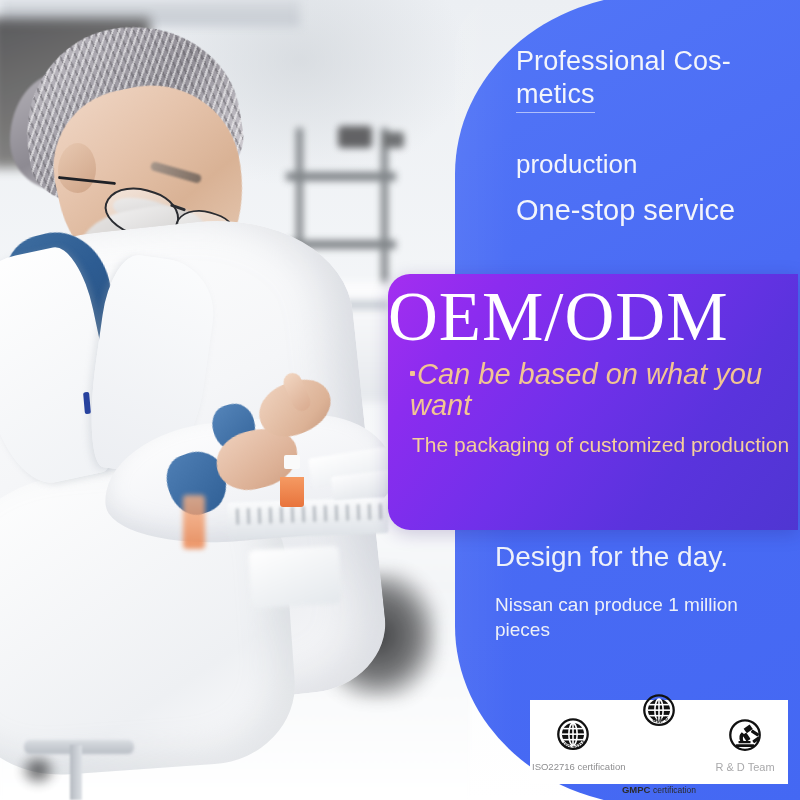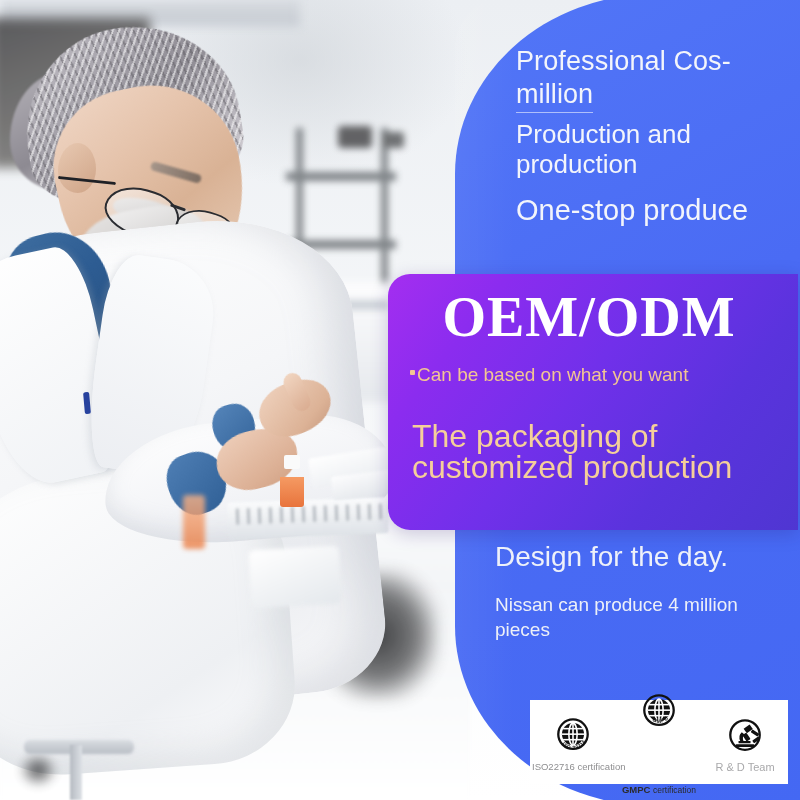--- a/index.html
+++ b/index.html
@@ -322,36 +322,35 @@
   
   .card {
     position:absolute; left:388px; top:274px; width:410px; height:256px;
     background: linear-gradient(128deg, #a42ef0 0%, #8b2cef 20%, #7130ea 46%, #5a33dd 72%, #4f36d2 100%);
     border-radius: 22px 0 0 22px;
     box-shadow: 0 4px 18px rgba(40,20,110,.22);
     overflow:hidden;
   }
   .card-title {
     position:absolute; left:0; right:8px; top:10px;
-    text-align:center;
     font-family: "Liberation Serif", serif;
-    font-size: 56px; line-height: 66px; font-weight: 700;
+    font-size: 69px; line-height: 66px; font-weight: 400;
     color:#ffffff; letter-spacing: 1px;
   }
   .card-b1 {
     position:absolute; left:22px; top:85px; width:372px;
-    font-size: 19px; line-height: 31px; color:#f2c592;
+    font-size: 29px; line-height: 31px; color:#f2c592;font-style:italic;
   }
   .card-b1 .bullet {
     display:inline-block; width:5px; height:5px; background:#f2c592;
     border-radius:1px; vertical-align: middle; margin-right:2px; margin-bottom:6px;
   }
   .card-b2 {
-    position:absolute; left:24px; top:147px; width:382px;
-    font-size: 32px; line-height: 31px; color:#f5cf9a;
+    position:absolute; left:24px; top:155px; width:382px;
+    font-size: 21px; line-height: 31px; color:#f5cf9a;
   }
 
   
   .txt-bot { position:absolute; left:495px; top:540px; width:292px; color:#eef1f9; }
   .b-line1 { font-size: 28px; line-height: 34px; white-space:nowrap; }
   .b-line2 { margin-top: 16px; font-size: 28px; line-height: 34px; white-space:nowrap; }
   .b-line3 { margin-top: 18px; font-size: 19px; line-height: 25px; color:#edf0f8; }
 
   
   .certs {
@@ -432,38 +431,38 @@
     <div class="stool-dark"></div>
     <div class="stool"></div>
     <div class="stool-post"></div>
   </div>
 
   <div class="blue-panel"></div>
 
   <div class="txt-top">
     <div class="t-line1">
       <span>Professional Cos-</span><br>
-      <span class="ul">million</span>
+      <span class="ul">metics</span>
     </div>
     <div class="t-line2">
-      <span>Production and</span><br>
+      <br>
       <span>production</span>
     </div>
-    <div class="t-line3">One-stop produce</div>
+    <div class="t-line3">One-stop service</div>
   </div>
 
   <div class="card">
     <div class="card-title">OEM/ODM</div>
     <div class="card-b1"><span class="bullet"></span><span>Can be based on what you want</span></div>
     <div class="card-b2">The packaging of customized production</div>
   </div>
 
   <div class="txt-bot">
     <div class="b-line1">Design for the day.</div>
-    <div class="b-line3">Nissan can produce 4 million pieces</div>
+    <div class="b-line3">Nissan can produce 1 million pieces</div>
   </div>
 
   <div class="certs">
 
     <div class="cert iso">
       <div class="ico">
         <svg width="46" height="46" viewBox="0 0 100 100" aria-hidden="true">
           <circle cx="50" cy="46" r="32" fill="none" stroke="#111" stroke-width="5"></circle>
           <circle cx="50" cy="46" r="24" fill="#111"></circle>
           <g stroke="#fff" stroke-width="3.4" fill="none">

